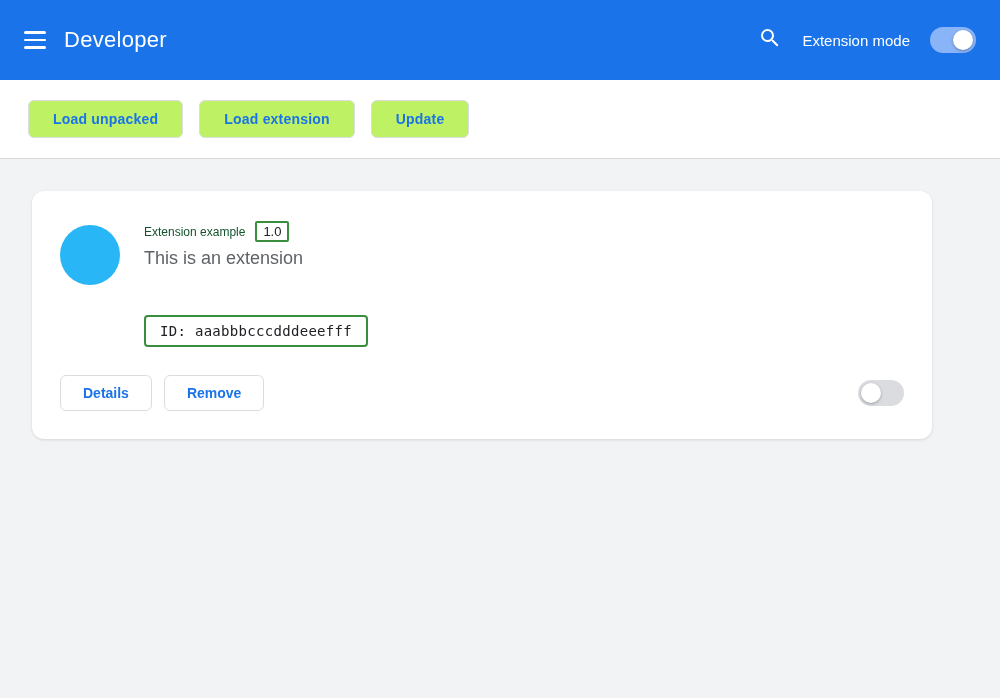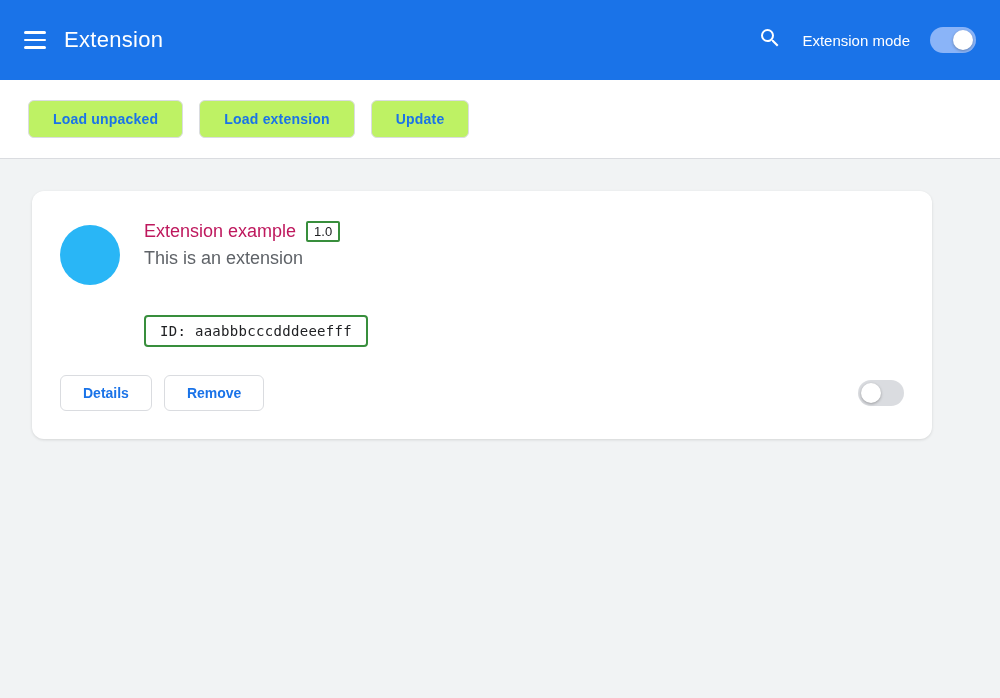--- a/index.html
+++ b/index.html
@@ -143,23 +143,23 @@
       gap: 6px;
     }
 
     .extension-name-row {
       display: flex;
       align-items: center;
       gap: 10px;
     }
 
     .extension-name {
-      font-size: 18px;
+      font-size: 12px;
       font-weight: 500;
-      color: #be185d;
+      color: #14532d;
     }
 
     .version-badge {
       border: 2px solid #388e3c;
       color: #202124;
       font-size: 13px;
       font-weight: 500;
       padding: 1px 6px;
       border-radius: 2px;
     }
@@ -234,21 +234,21 @@
 </head>
 <body>
 
 <header class="header">
   <div class="header-left">
     <div class="hamburger-icon">
       <span></span>
       <span></span>
       <span></span>
     </div>
-    <span class="header-title">Extension</span>
+    <span class="header-title">Developer</span>
   </div>
   <div class="header-right">
     <div class="search-icon-wrap">
       <svg viewBox="0 0 24 24" xmlns="http://www.w3.org/2000/svg">
         <path d="M15.5 14h-.79l-.28-.27A6.471 6.471 0 0 0 16 9.5 6.5 6.5 0 1 0 9.5 16c1.61 0 3.09-.59 4.23-1.57l.27.28v.79l5 4.99L20.49 19l-4.99-5zm-6 0C7.01 14 5 11.99 5 9.5S7.01 5 9.5 5 14 7.01 14 9.5 11.99 14 9.5 14z"></path>
       </svg>
     </div>
     <span class="dev-mode-label">Extension mode</span>
     <div class="toggle-switch">
       <div class="track"></div>

